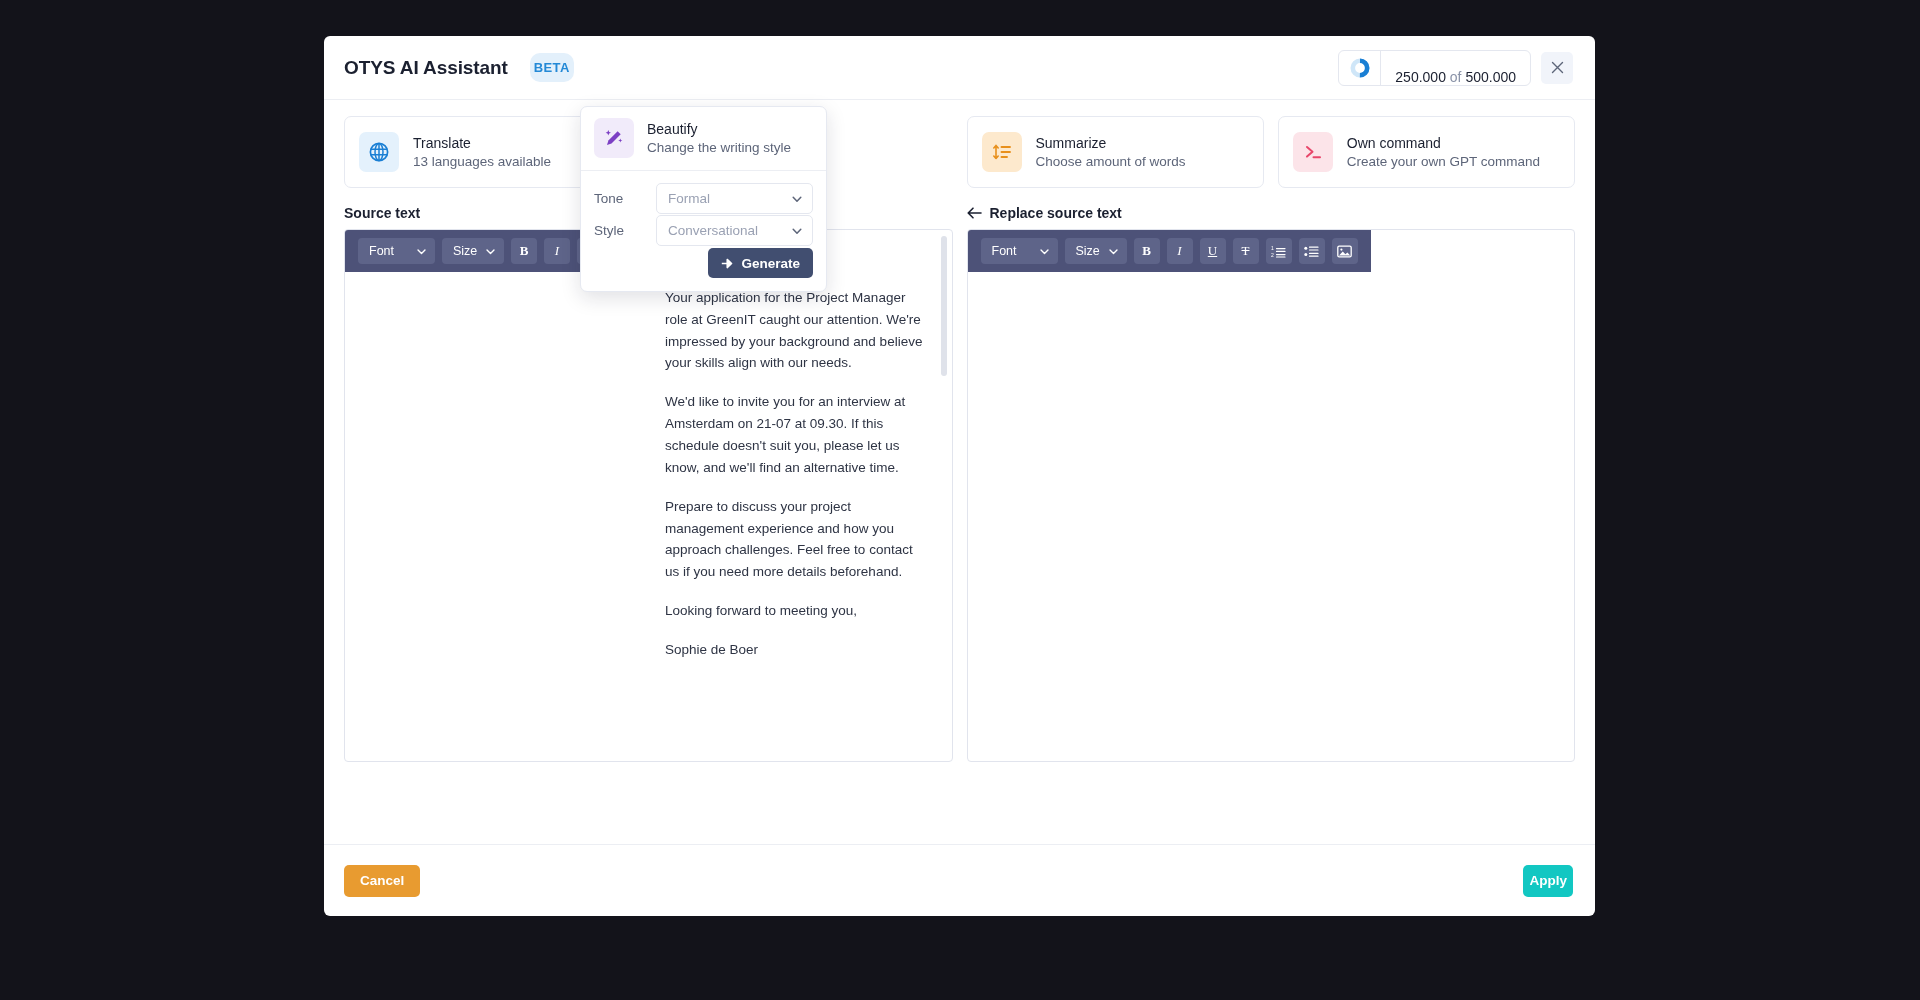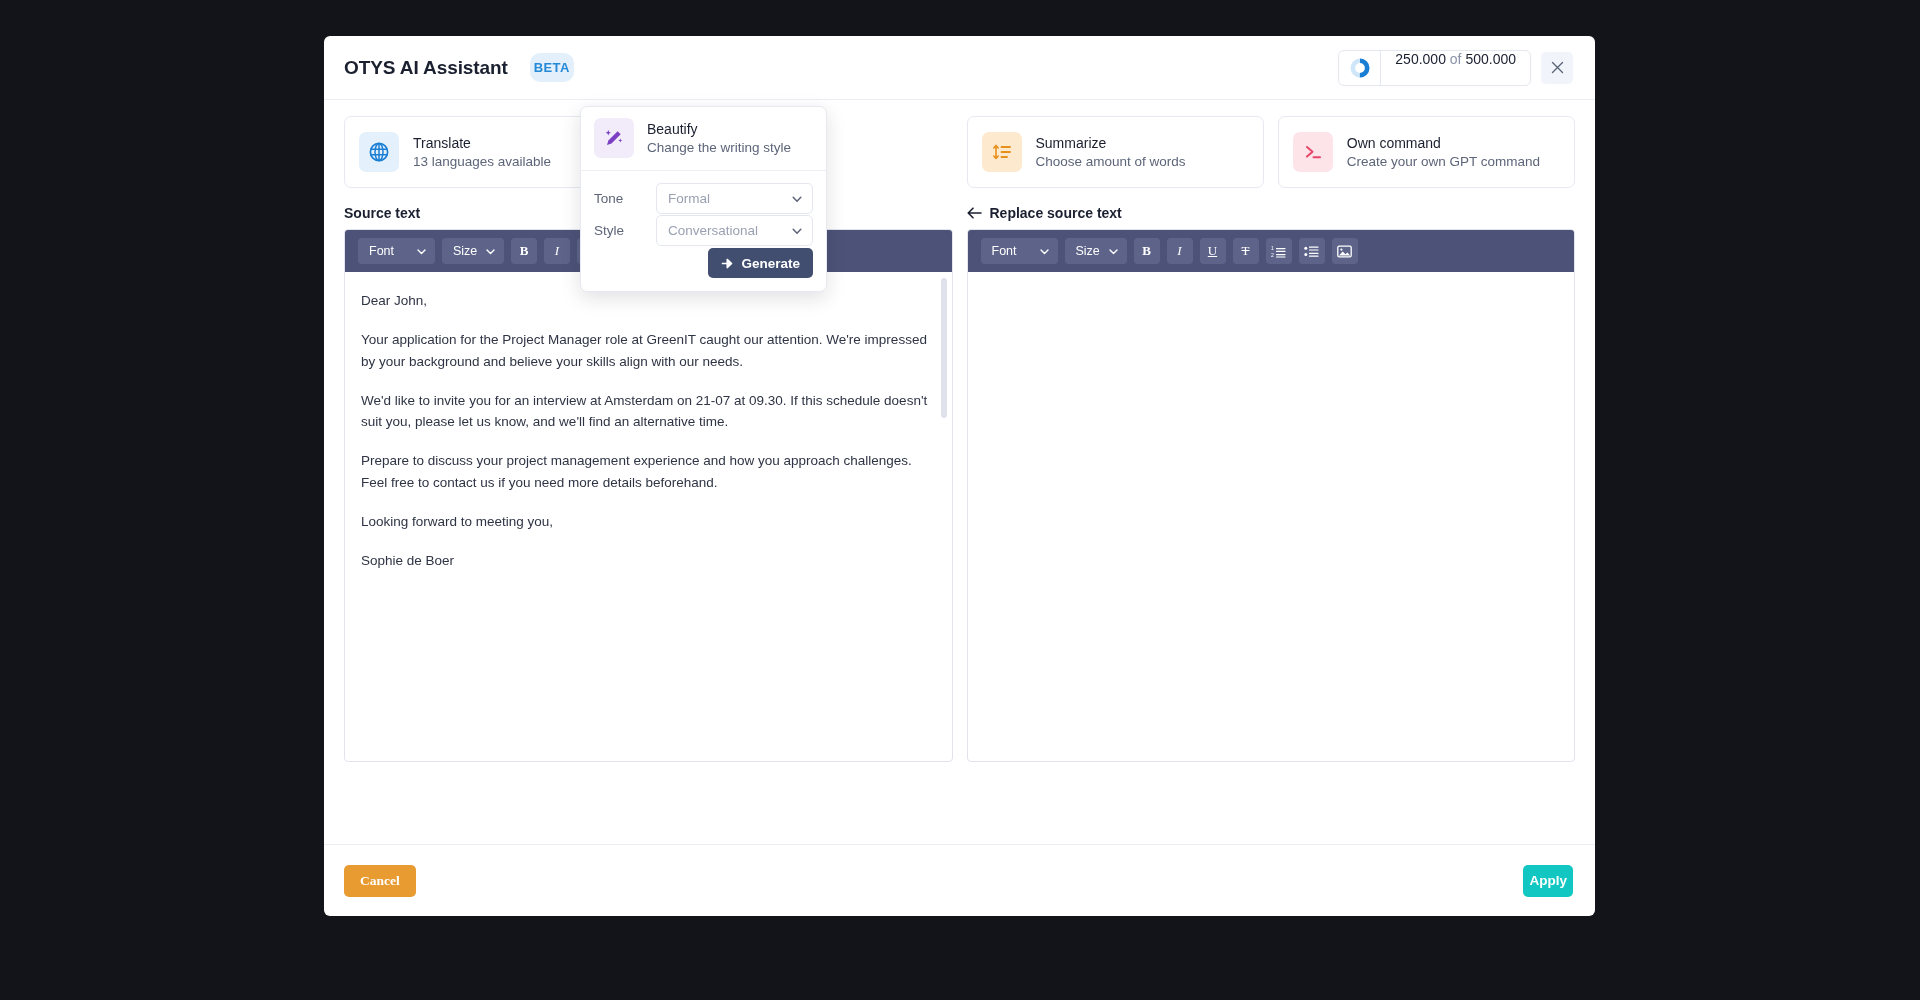--- a/index.html
+++ b/index.html
@@ -58,21 +58,21 @@
     border-radius: 10px;
   }
   .header-right {
     margin-left: auto;
     display: flex;
     align-items: center;
     gap: 10px;
   }
   .token-chip {
     display: flex;
-    align-items: flex-start;
+    align-items: flex-end;
     border: 1px solid #e4e7ef;
     border-radius: 6px;
     height: 36px;
     overflow: hidden;
     background: #fff;
   }
   .token-icon-wrap {
     width: 42px;
     height: 100%;
     display: flex;
@@ -228,21 +228,20 @@
     display: flex;
     gap: 14px;
     margin-top: 7px;
     height: 533px;
   }
   .pane {
     flex: 1 1 0;
     border: 1px solid #e1e4ed;
     border-radius: 4px;
     display: flex;
-    flex-direction: column;
     overflow: hidden;
     background: #fff;
   }
   .editor-toolbar {
     background: #4d5278;
     height: 42px;
     flex: 0 0 42px;
     display: flex;
     align-items: center;
     gap: 7px;
@@ -325,21 +324,21 @@
   .btn-cancel {
     background: #e89b30;
     color: #fff;
     border: none;
     border-radius: 5px;
     height: 32px;
     padding: 0 16px;
     font-size: 13.5px;
     font-weight: bold;
     cursor: pointer;
-    font-family: Liberation Serif, serif;
+    font-family: Liberation Sans, sans-serif;
   }
   .btn-apply {
     margin-left: auto;
     background: #12c7c2;
     color: #fff;
     border: none;
     border-radius: 5px;
     height: 32px;
     padding: 0 6px;
     font-size: 13.5px;

